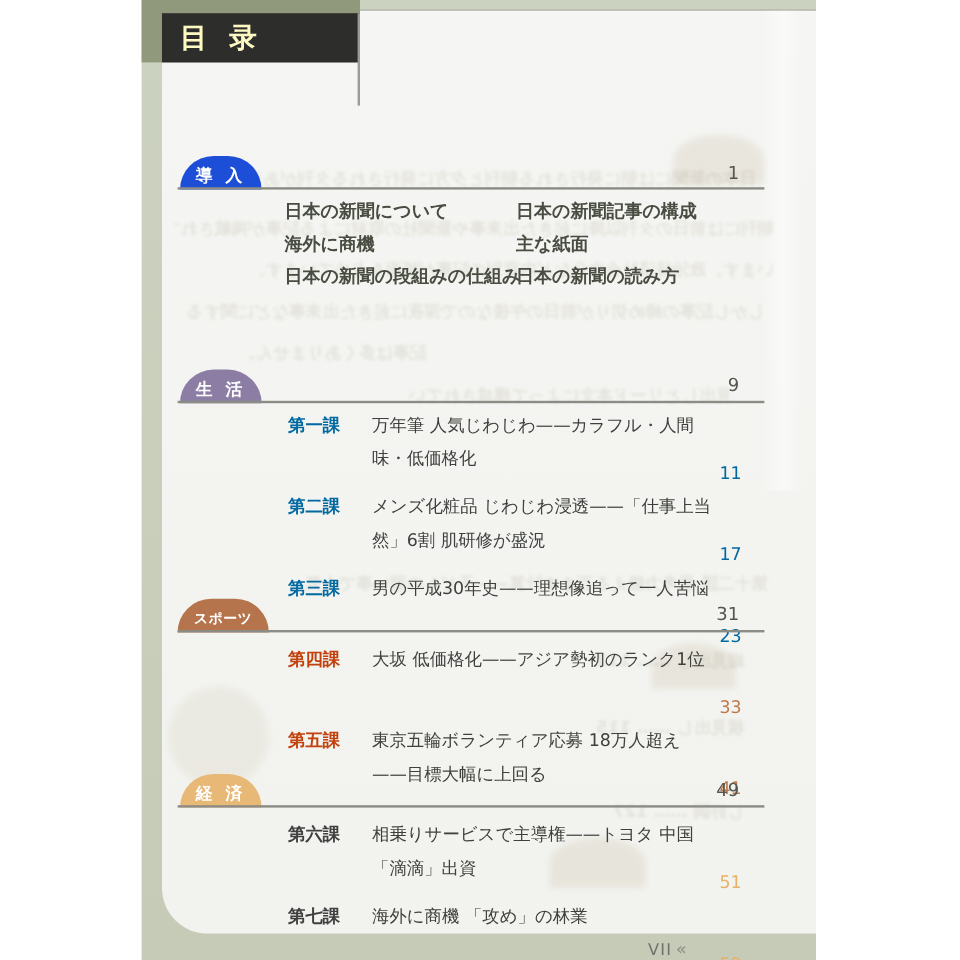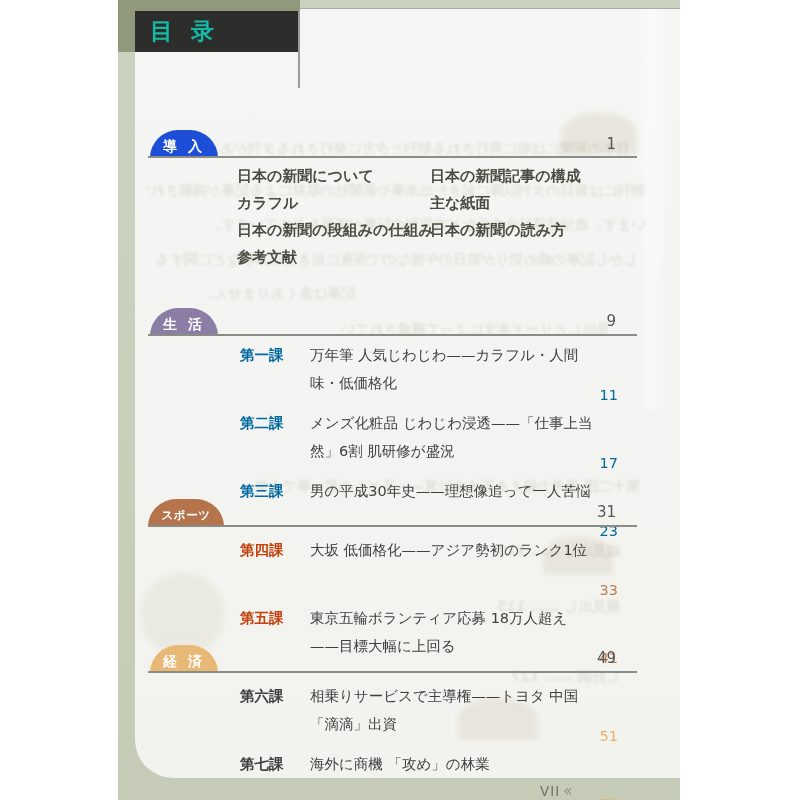--- a/index.html
+++ b/index.html
@@ -13,21 +13,21 @@
   .page{position:absolute;left:135px;top:9px;width:545px;height:769px;
     background:linear-gradient(180deg,#f5f6f3,#f2f3ef);
     border-radius:0 0 0 38px;box-shadow:0 -1px 0 #a9aaa5;}
   .crease{position:absolute;left:635px;top:9px;width:34px;height:400px;
     background:linear-gradient(90deg,rgba(255,255,255,0),rgba(255,255,255,.5),rgba(255,255,255,0));}
 
   
   .olive-corner{position:absolute;left:118px;top:0;width:182px;height:52px;background:#90997b;}
   .title-box{position:absolute;left:135px;top:11px;width:165px;height:41px;background:#2d2d2b;
     display:flex;align-items:center;padding-left:15px;}
-  .title-box span{color:#14b8a6;font-size:23px;font-weight:700;letter-spacing:5px;}
+  .title-box span{color:#fef9c3;font-size:23px;font-weight:700;letter-spacing:5px;}
   .vline{position:absolute;left:298px;top:11px;width:2px;height:77px;background:#9b9b97;}
 
   
   .badge{position:absolute;width:68px;height:28px;border-radius:34px 34px 0 0;
     display:flex;justify-content:center;align-items:center;padding-top:5px;
     color:#ffffff;font-weight:700;font-size:14px;letter-spacing:3px;}
   .badge.wide{width:76px;font-size:11.5px;letter-spacing:0.5px;}
   .rule{position:absolute;left:148px;width:489px;height:2px;background:#8b8c85;}
   .sec-pg{position:absolute;left:556px;width:60px;text-align:right;
     font-size:15px;color:#54564f;}
@@ -89,23 +89,22 @@
   <div class="title-box">
     <span>目 录</span>
   </div>
   <div class="vline"></div>
 
   <div class="badge" style="left:150px;top:130px;background:#1d4ed8;">導 入</div>
   <div class="rule" style="top:156px;"></div>
   <div class="sec-pg" style="top:135px;">1</div>
   <div class="intro-col" style="left:237px;top:163px;">
     <div>日本の新聞について</div>
-    <div>カラフル</div>
+    <div>海外に商機</div>
     <div>日本の新聞の段組みの仕組み</div>
-    <div>参考文献</div>
   </div>
   <div class="intro-col" style="left:430px;top:163px;">
     <div>日本の新聞記事の構成</div>
     <div>主な紙面</div>
     <div>日本の新聞の読み方</div>
   </div>
 
   <div class="badge" style="left:150px;top:308px;background:#8b7da4;">生 活</div>
   <div class="rule" style="top:334px;"></div>
   <div class="sec-pg" style="top:312px;">9</div>

